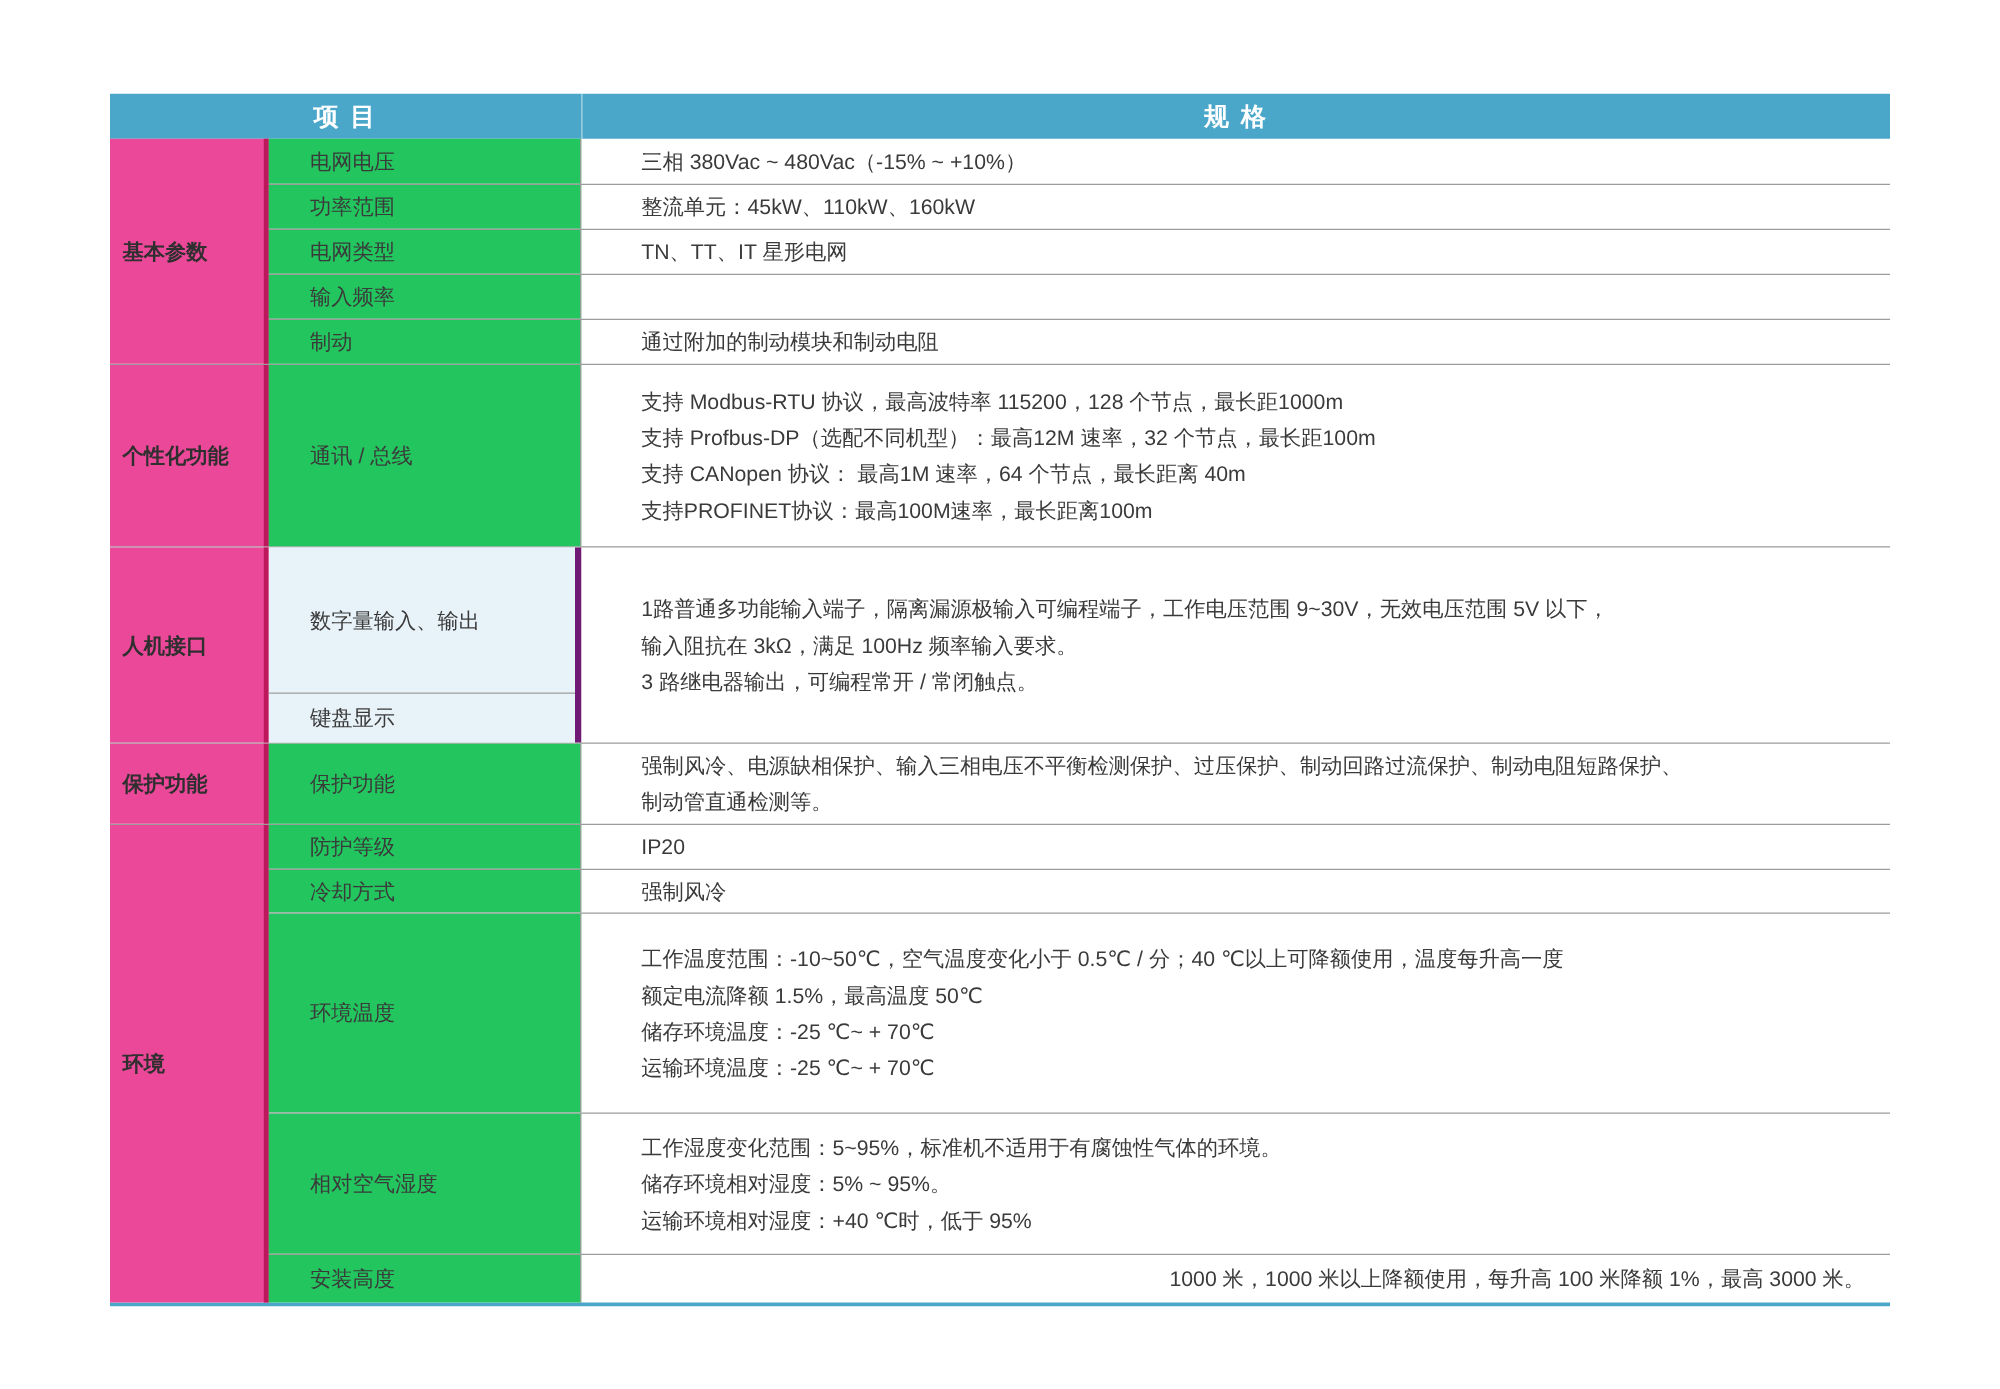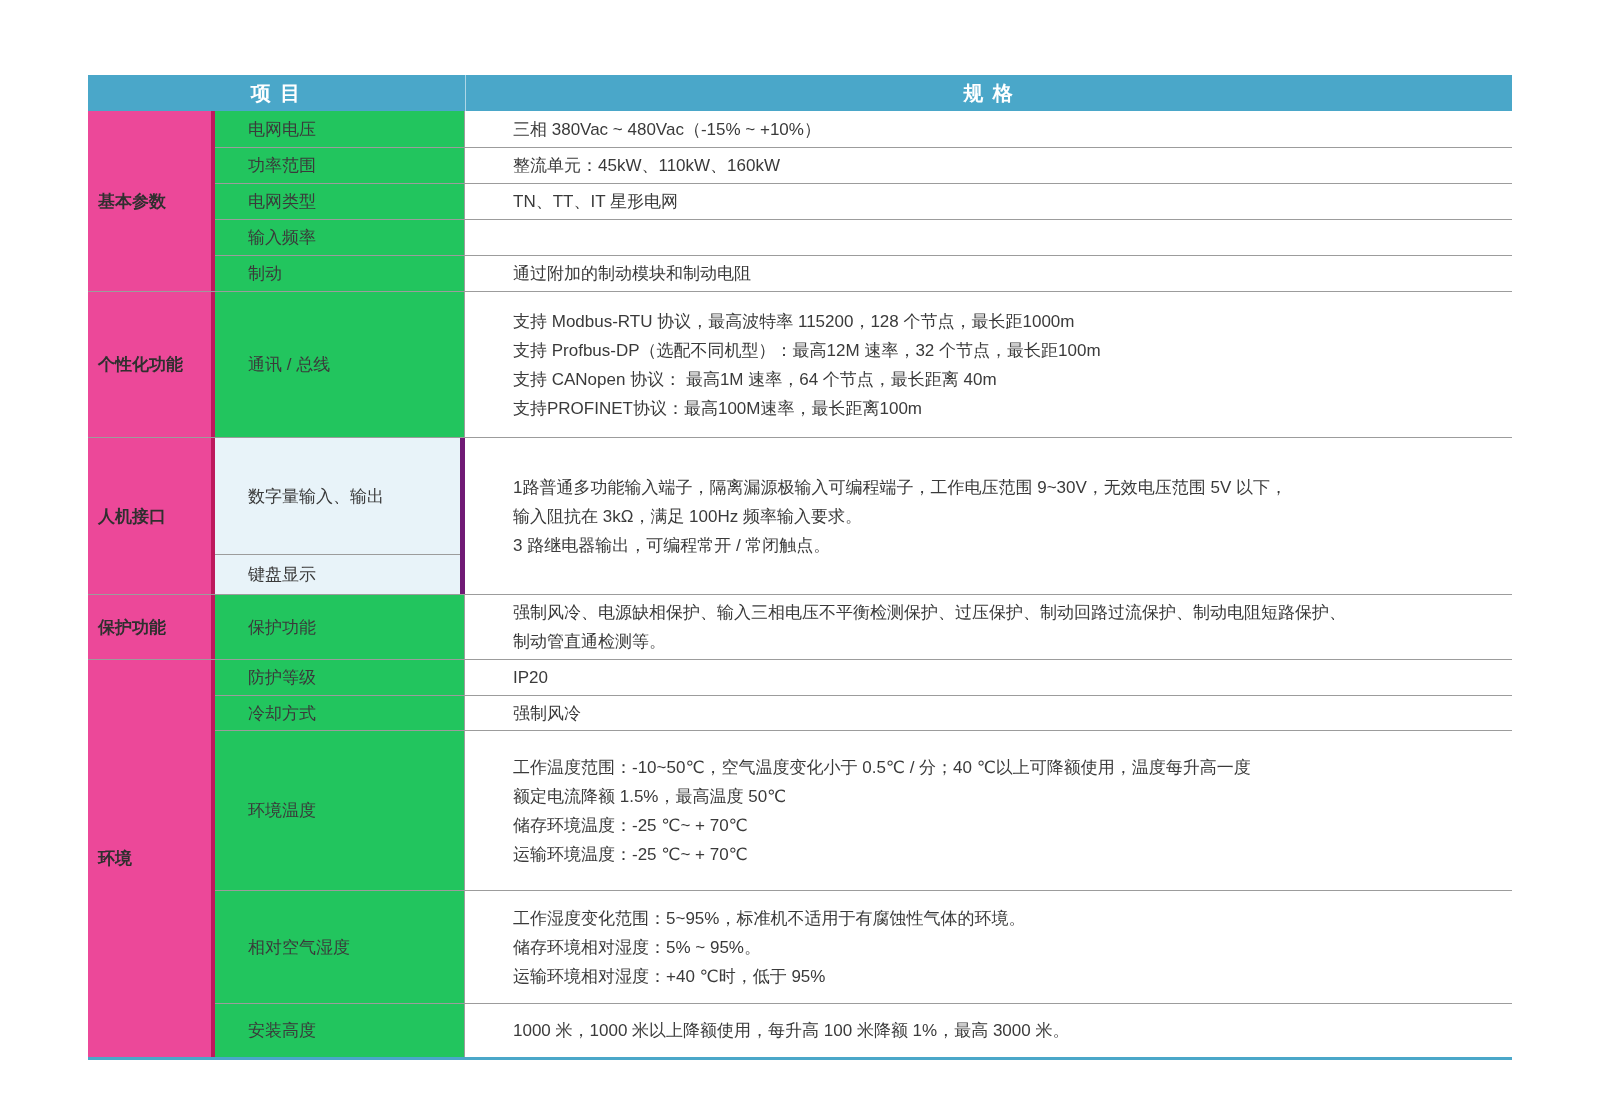--- a/index.html
+++ b/index.html
@@ -77,21 +77,21 @@
     padding-left: 33px;
   }
   .item-stack .sub-item + .sub-item { border-top: 1px solid #9c9c9c; }
   
   .h36  { height: 36px; }
   .h145 { height: 145px; }
   .h64  { height: 64px; }
   .h35  { height: 35px; }
   .h160 { height: 160px; }
   .h113 { height: 113px; }
-  .h39  { height: 54px; }
+  .h39  { height: 39px; text-align: right; }
   .h116 { height: 116px; }
   .h40  { height: 40px; }
   .h156 { height: 156px; }
 </style>
 </head>
 <body>
 
 <div class="spec-table">
 
   <div class="thead">

